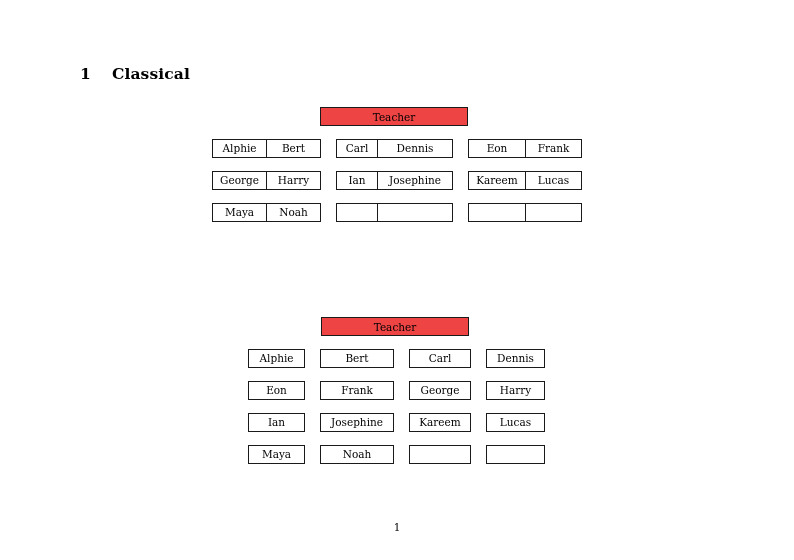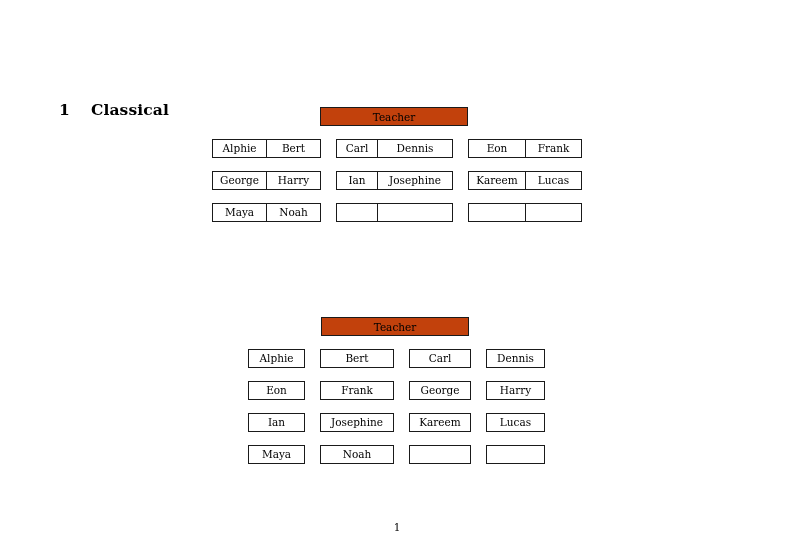--- a/index.html
+++ b/index.html
@@ -29,21 +29,21 @@
     font-weight: bold;
     font-size: 15.5px;
     letter-spacing: 0.1px;
     white-space: nowrap;
     color: #000;
   }
   .section-heading .num {
     display: inline-block;
     width: 32px;
   }
-  #heading-classical   { left: 59px; top: 64px; margin-top: 36px; }
+  #heading-classical   { left: 80px; top: 64px; }
   #heading-distributed { left: 67px; top: 275px; }
 
   
   .boxrow {
     position: absolute;
     display: flex;
     height: 36px;
   }
   .cellbox {
     border: 1px solid #1a1a1a;
@@ -68,21 +68,21 @@
   .teacher-box {
     position: absolute;
     width: 148px;
     height: 19px;
     border: 1px solid #1a1a1a;
     box-sizing: border-box;
     display: flex;
     align-items: center;
     justify-content: center;
     font-size: 10.5px;
-    background: #c2410c;
+    background: #ef4444;
   }
   #teacher-classical   { left: 320px; top: 107px; }
   #teacher-distributed { left: 321px; top: 317px; }
 
   
   .s1-g1 { left: 212px; }
   .s1-g2 { left: 336px; }
   .s1-g3 { left: 468px; }
 
   .s1-r1 { top: 139px; }

